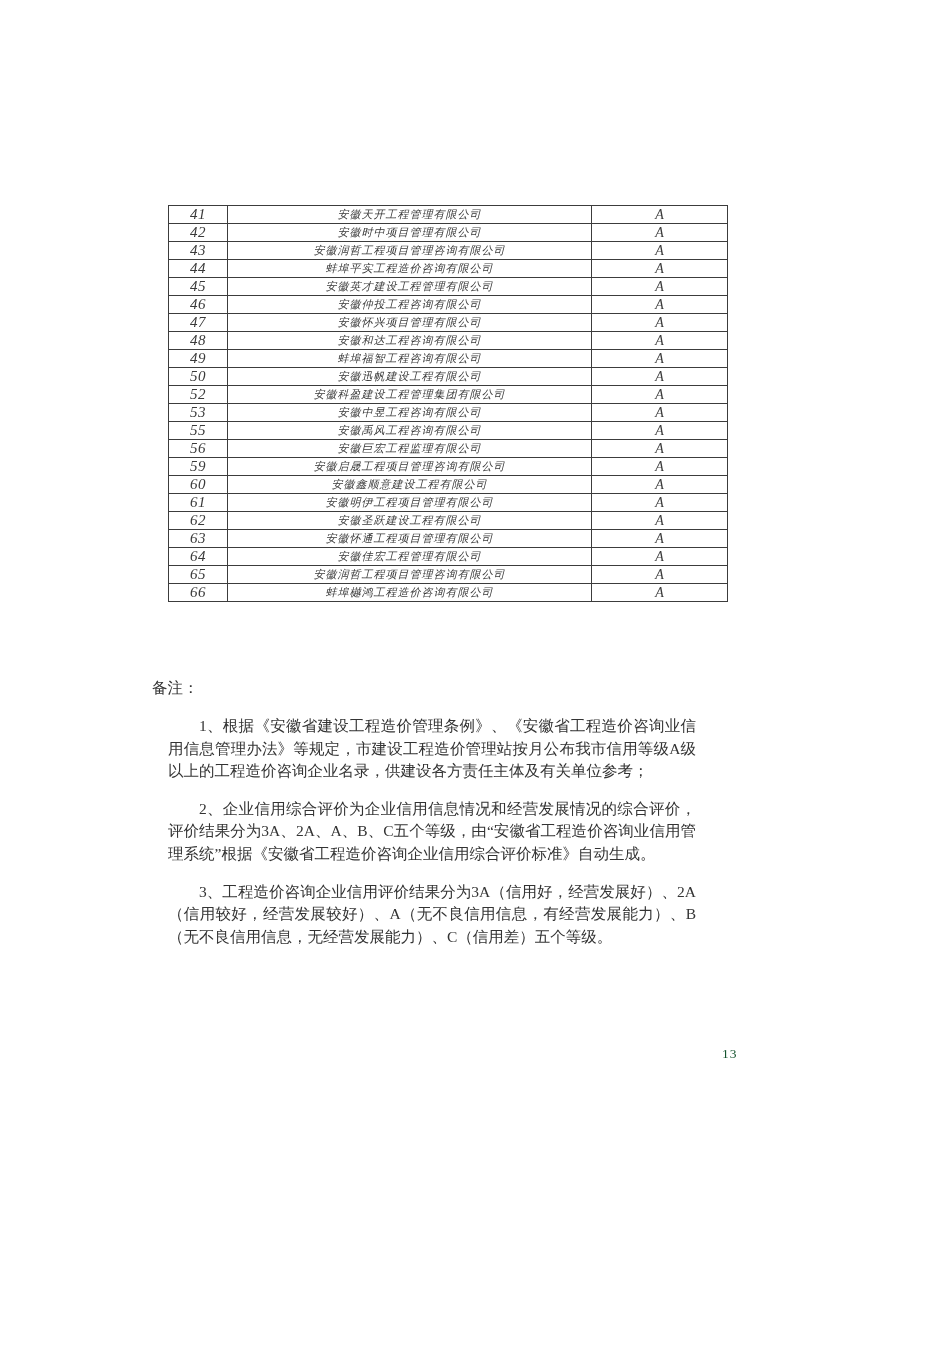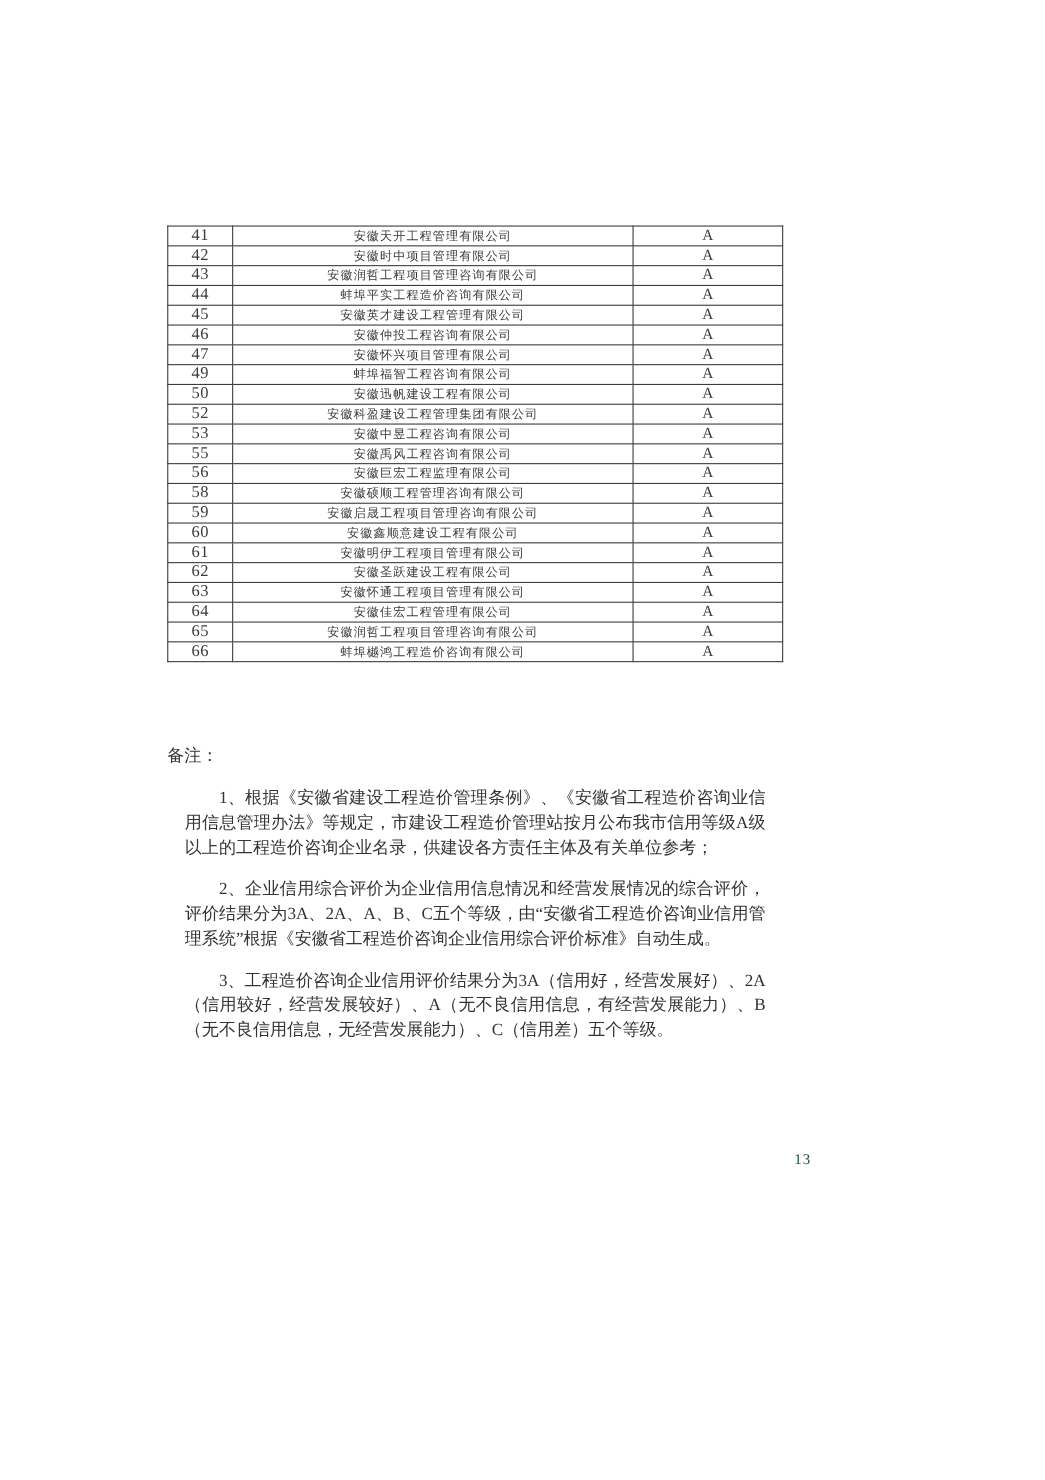--- a/index.html
+++ b/index.html
@@ -12,25 +12,26 @@
     width: 950px;
     height: 1345px;
     background: #ffffff;
     font-family: "Liberation Serif", "DejaVu Serif", serif;
     color: #3a3a3a;
     overflow: hidden;
   }
   
   table.credit-table {
     position: absolute;
-    left: 152px;
+    left: 168px;
     top: 205px;
     width: 556px;
     border-collapse: collapse;
     table-layout: fixed;
+    font-style: italic;
   }
   table.credit-table td {
     border: 1px solid #3c3c3c;
     height: 17px;
     padding: 0;
     text-align: center;
     vertical-align: middle;
     white-space: nowrap;
     overflow: hidden;
   }
@@ -118,20 +119,25 @@
       <td class="c-name">安徽仲投工程咨询有限公司</td>
       <td class="c-grade">A</td>
     </tr>
 
     <tr>
       <td class="c-no">47</td>
       <td class="c-name">安徽怀兴项目管理有限公司</td>
       <td class="c-grade">A</td>
     </tr>
 
+    <tr>
+      <td class="c-no">48</td>
+      <td class="c-name">安徽和达工程咨询有限公司</td>
+      <td class="c-grade">A</td>
+    </tr>
 
     <tr>
       <td class="c-no">49</td>
       <td class="c-name">蚌埠福智工程咨询有限公司</td>
       <td class="c-grade">A</td>
     </tr>
 
     <tr>
       <td class="c-no">50</td>
       <td class="c-name">安徽迅帆建设工程有限公司</td>
@@ -158,25 +164,20 @@
       <td class="c-grade">A</td>
     </tr>
 
     <tr>
       <td class="c-no">56</td>
       <td class="c-name">安徽巨宏工程监理有限公司</td>
       <td class="c-grade">A</td>
     </tr>
 
 
-    <tr>
-      <td class="c-no">58</td>
-      <td class="c-name">安徽硕顺工程管理咨询有限公司</td>
-      <td class="c-grade">A</td>
-    </tr>
 
     <tr>
       <td class="c-no">59</td>
       <td class="c-name">安徽启晟工程项目管理咨询有限公司</td>
       <td class="c-grade">A</td>
     </tr>
 
     <tr>
       <td class="c-no">60</td>
       <td class="c-name">安徽鑫顺意建设工程有限公司</td>

